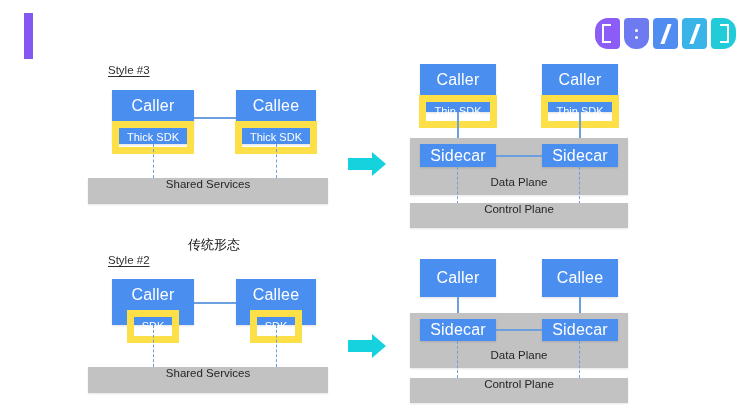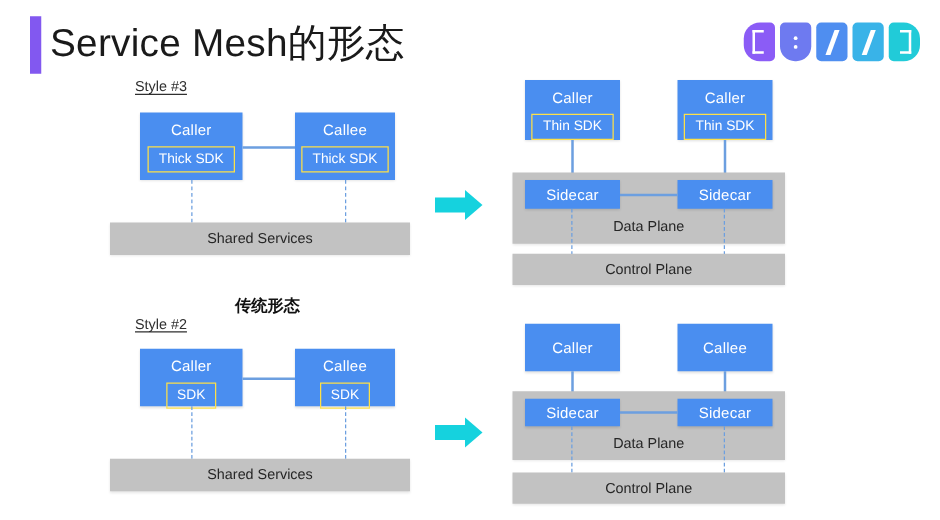--- a/index.html
+++ b/index.html
@@ -40,44 +40,44 @@
   .u-dots{display:flex;flex-direction:column;gap:4px;align-items:center;}
   .slash{
     width:4px;height:20px;background:#fff;transform:skewX(-20deg);
   }
 
   .style-label{
     position:absolute;font-size:11.5px;color:#2f2f2f;
     text-decoration:underline;text-underline-offset:2px;white-space:nowrap;
   }
   .section-label{
-    position:absolute;font-size:13px;font-weight:bold;color:#111;
+    position:absolute;font-size:13px;font-weight:normal;color:#111;
     white-space:nowrap;text-align:right;
   }
 
   
   .bluebox{
     position:absolute;background:#4a8ef0;
     display:flex;flex-direction:column;align-items:center;
     justify-content:flex-start;
     box-shadow:0 1px 2px rgba(0,0,0,.12);
   }
   .bluebox .bx-title{
-    color:#ffffff;font-size:12px;line-height:1;margin-top:8px;letter-spacing:.2px;
+    color:#ffffff;font-size:16px;line-height:1;margin-top:8px;letter-spacing:.2px;
   }
   .bluebox.center-only{justify-content:center;}
   .bluebox.center-only .bx-title{margin-top:0;}
   .inner-sdk{
-    margin-top:7px;border:1px solid #fde047;color:#ffffff;
+    margin-top:7px;border:7px solid #fde047;color:#ffffff;
     font-size:11px;line-height:1;padding:4px 8px;white-space:nowrap;
   }
 
   .graybar{
     position:absolute;background:#c2c2c2;
-    display:flex;align-items:center;justify-content:center;
+    display:flex;align-items:flex-start;justify-content:center;
     color:#262626;font-size:11.5px;
     box-shadow:0 1px 2px rgba(0,0,0,.10);
   }
   .graybar.label-bottom{align-items:flex-end;padding-bottom:7px;}
 
   .solidline{position:absolute;background:#6c9fe0;height:1.5px;}
   .vline{position:absolute;background:#6c9fe0;width:1.5px;}
   .dashline{
     position:absolute;width:0;border-left:1.5px dashed #6c9fe0;
   }
@@ -90,21 +90,20 @@
     border-top:12px solid transparent;border-bottom:12px solid transparent;
     border-left:14px solid #15d2de;
   }
 </style>
 </head>
 <body>
 
 <div class="slide">
 
   <div class="accent-bar"></div>
-  <div class="title">Service Mesh的形态</div>
 
   <div class="logo">
     <div class="glyph g-d">
       <div class="cut cut-bracket-l"></div>
     </div>
     <div class="glyph g-u">
       <div class="u-dots">
         <div class="dot"></div>
           <div class="dot"></div>
       </div>

